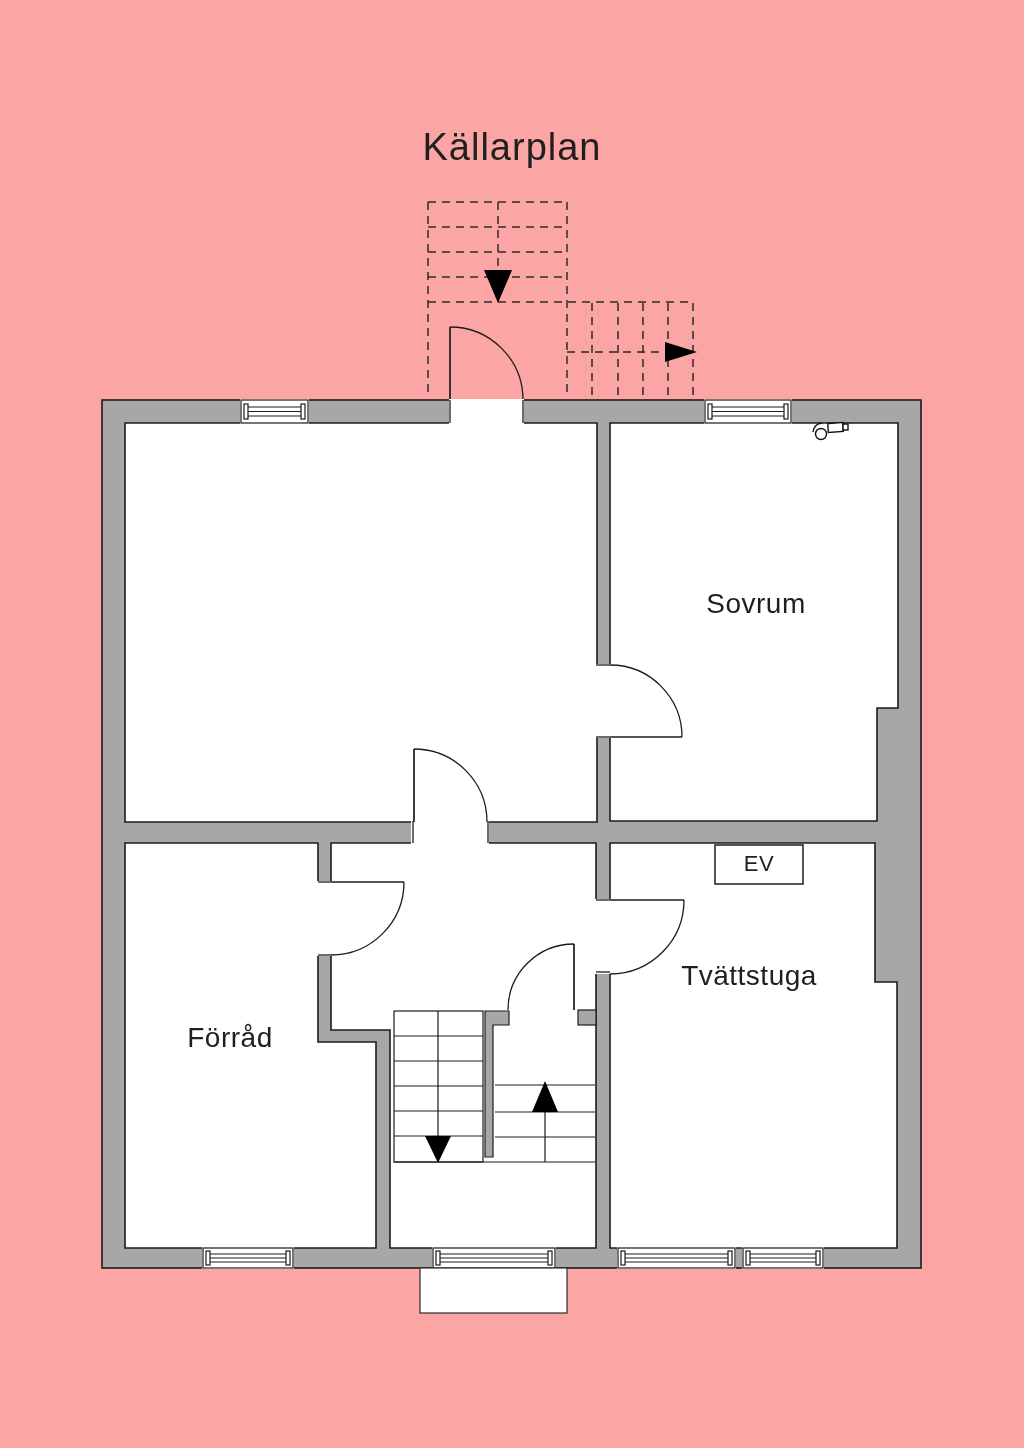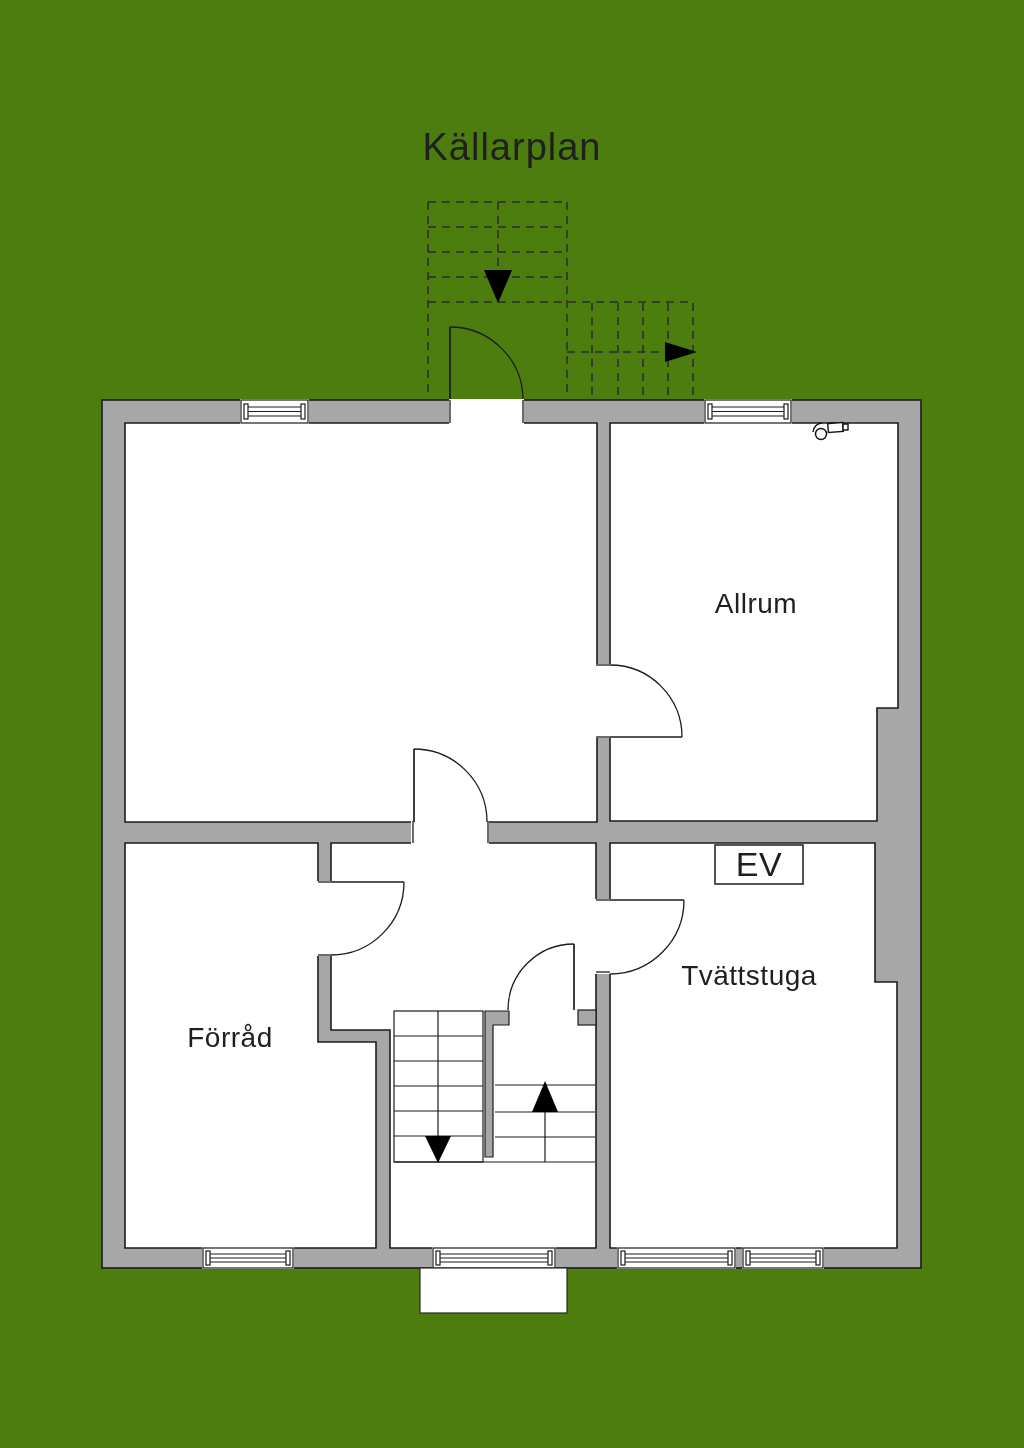--- a/index.html
+++ b/index.html
@@ -1,23 +1,23 @@
 <!DOCTYPE html>
 <html><head>
 <meta charset="utf-8">
 <style>
   html,body{margin:0;padding:0;background:#ffffff;}
-  .page{position:relative;width:1024px;height:1448px;background:#4d7c0f;overflow:hidden;
+  .page{position:relative;width:1024px;height:1448px;background:#fca5a5;overflow:hidden;
         font-family:"Liberation Sans", sans-serif;color:#1c1c1c;}
   .plan-svg{position:absolute;left:0;top:0;width:1024px;height:1448px;}
   .lbl{position:absolute;transform:translate(-50%,-50%);white-space:nowrap;
        color:#1f1f1f;letter-spacing:0.5px;}
   .lbl.title{font-size:38px;letter-spacing:1px;}
   .lbl.room{font-size:28px;}
-  .lbl.ev{font-size:34px;}
+  .lbl.ev{font-size:22px;}
 </style>
 </head>
 <body>
 
 <div class="page">
 
   <svg class="plan-svg" viewBox="0 0 1024 1448">
 
     <g stroke="#2b2b2b" stroke-width="1.5" fill="none" stroke-dasharray="8 6">
 
@@ -185,17 +185,17 @@
       <path d="M813,432 q1,-8 9,-9" fill="none"></path>
       <circle cx="821" cy="434" r="5.5"></circle>
       <rect x="828" y="423" width="15" height="9" transform="rotate(-4 835 427)"></rect>
       <rect x="843" y="424" width="5" height="6"></rect>
     </g>
 
     <rect x="420" y="1268" width="147" height="45" fill="#ffffff" stroke="#2b2b2b" stroke-width="1.2"></rect>
   </svg>
 
   <div class="lbl title" style="left:512px;top:147px;">Källarplan</div>
-  <div class="lbl room" style="left:756px;top:604px;">Allrum</div>
+  <div class="lbl room" style="left:756px;top:604px;">Sovrum</div>
   <div class="lbl room" style="left:230px;top:1038px;">Förråd</div>
   <div class="lbl room" style="left:749px;top:976px;">Tvättstuga</div>
   <div class="lbl ev" style="left:759px;top:864px;">EV</div>
 </div>
 
 </body></html>

